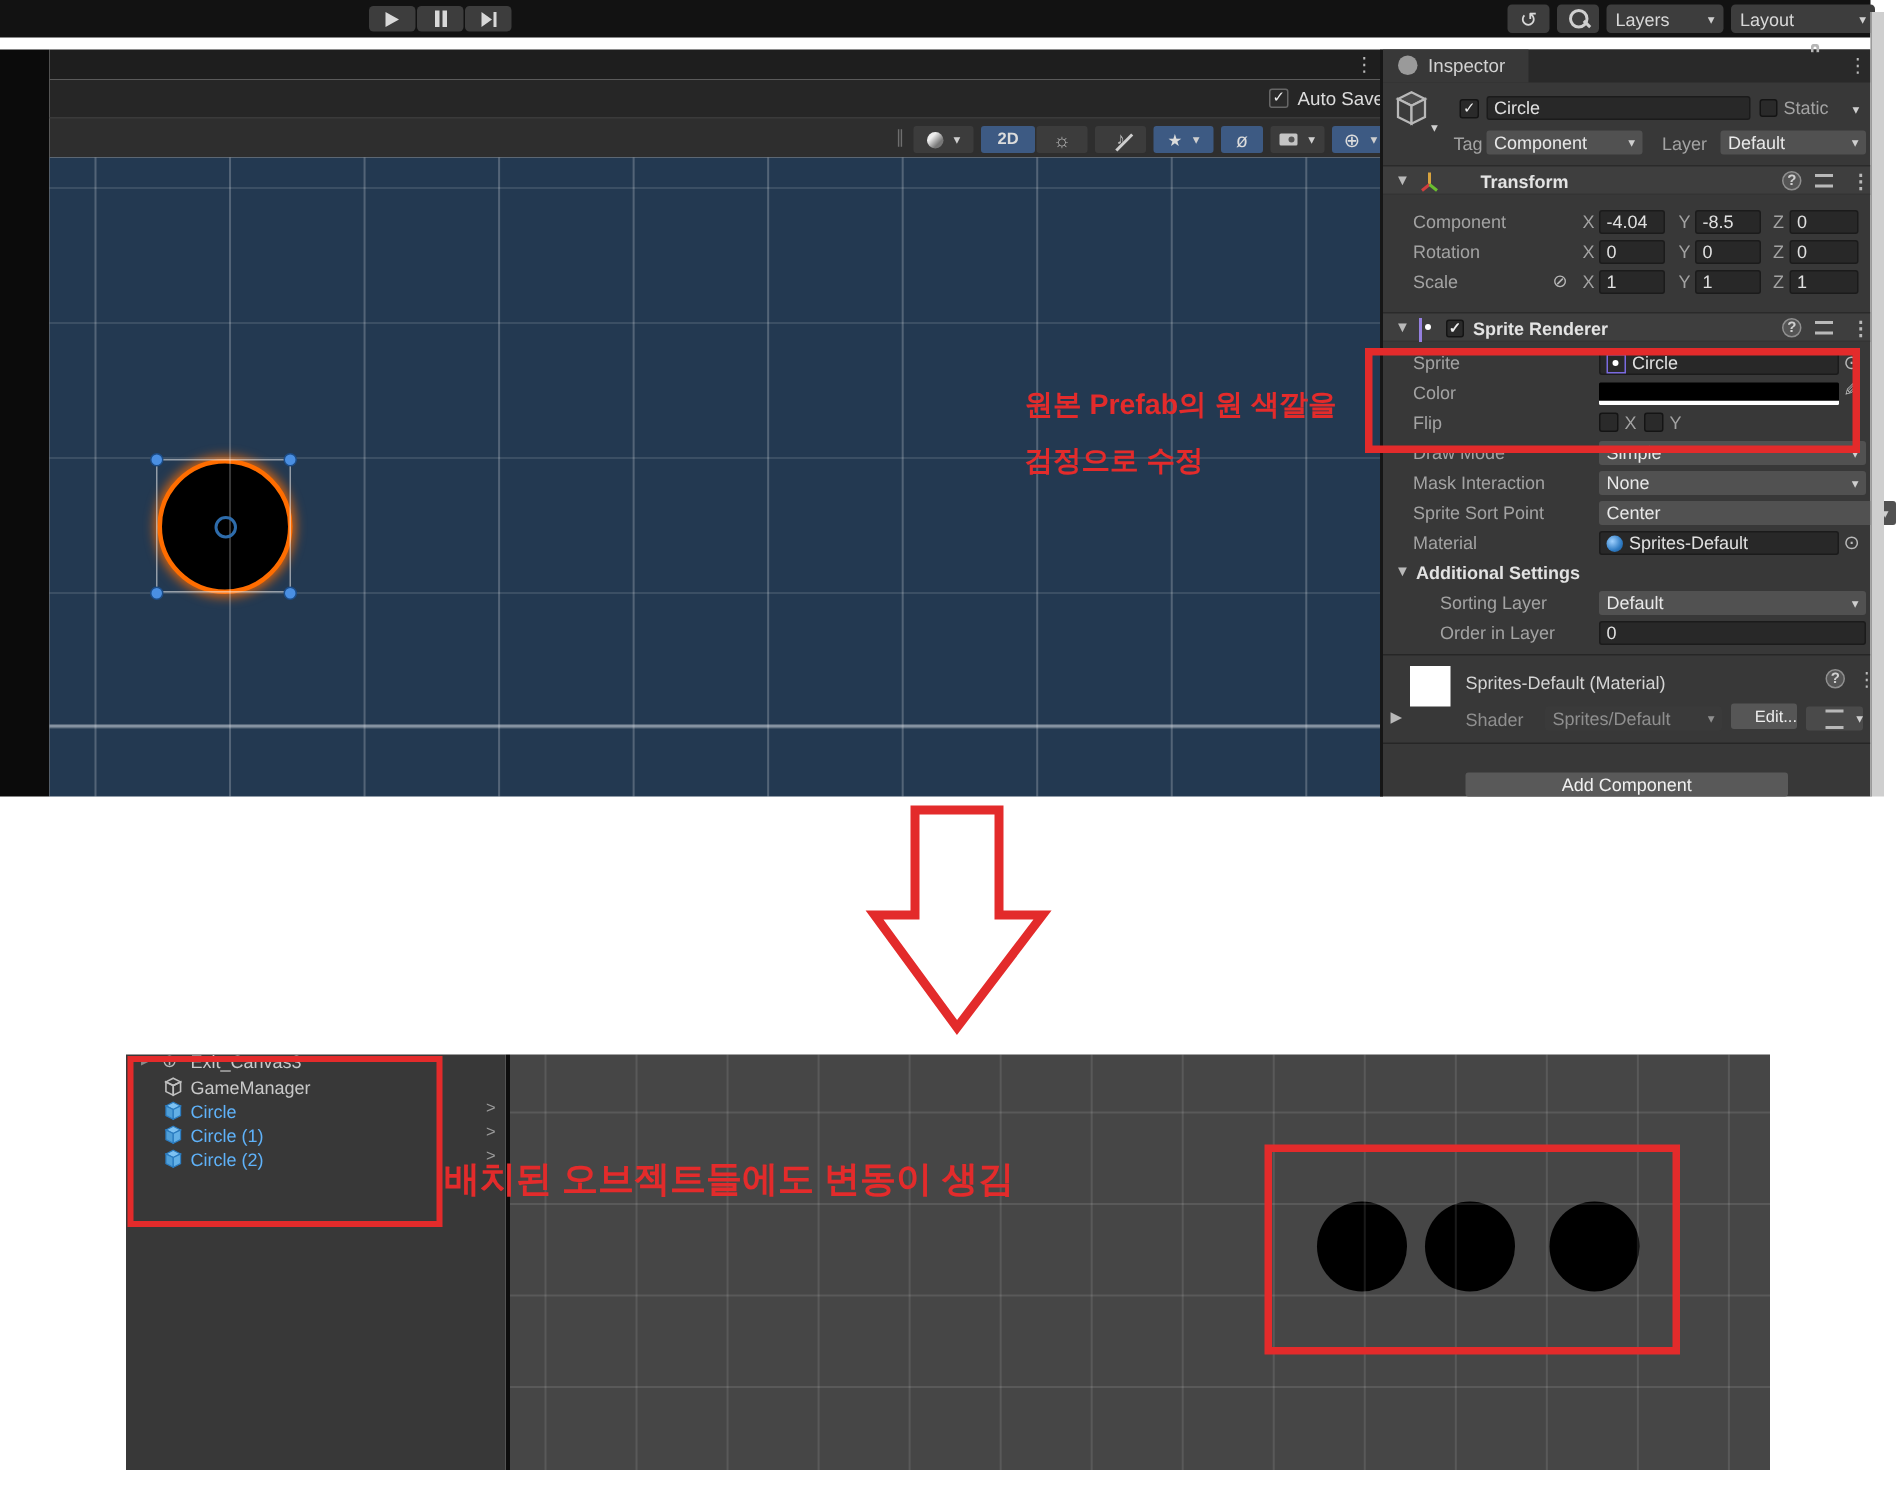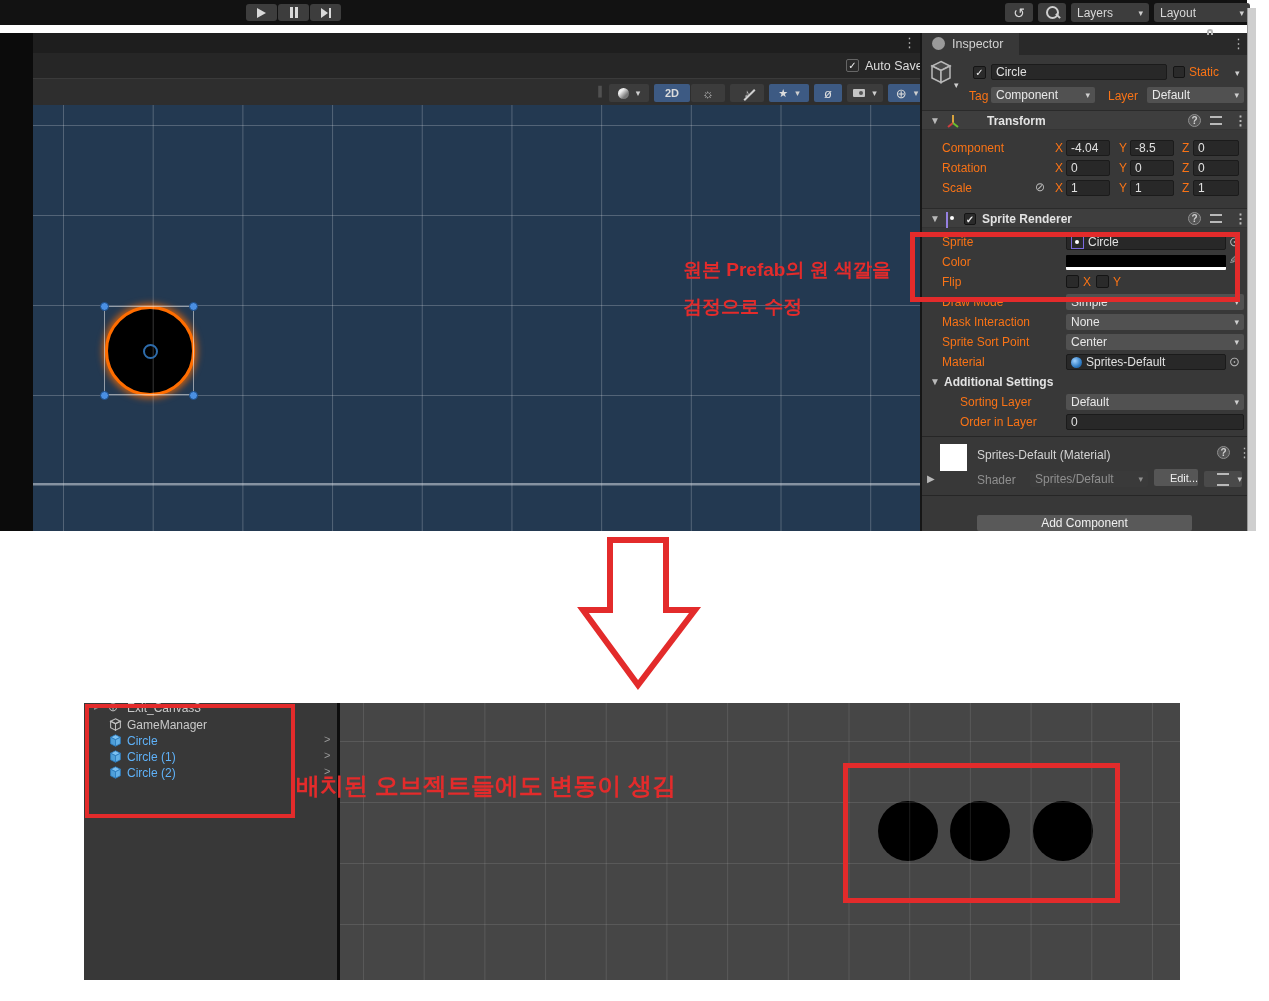--- a/index.html
+++ b/index.html
@@ -1,19 +1,19 @@
 <!DOCTYPE html>
 <html style="--annotation-red: #e32b2b; --scene-blue: #233951; --prefab-blue: #5fb2f9; --selection-orange: #ff6d00;"><head>
 <meta charset="utf-8">
 <style>
   html,body{margin:0;padding:0}
   body{width:1269px;height:1001px;background:#ffffff;position:relative;overflow:hidden;
        font-family:"Liberation Sans",sans-serif;font-size:12px}
   .a{position:absolute;box-sizing:border-box}
-  .lbl{color:#f97316;font-size:12px;line-height:16px;white-space:nowrap}
+  .lbl{color:#a3a3a3;font-size:12px;line-height:16px;white-space:nowrap}
   .dim{color:#8f8f8f}
   .fld{background:#282828;border:1px solid #1b1b1b;border-radius:2px;height:16px;
        display:flex;align-items:center;gap:4px;padding:0 4px;color:#e0e0e0;font-size:12px}
   .drop{background:#515151;border-radius:2px;height:16px;display:flex;align-items:center;
         justify-content:space-between;padding:0 5px;color:#e8e8e8;font-size:12px}
   .drop.dis{background:#3a3a3a;color:#8f8f8f}
   .ar{font-size:9px;color:#cfcfcf;margin-left:4px}
   .chk{background:#2a2a2a;border:1px solid #666;border-radius:2px;width:13px;height:13px;
        color:#efefef;font-size:10px;line-height:11px;text-align:center}
   .chk.dark{border-color:#141414}
@@ -269,21 +269,21 @@
       <span class="ar">▾</span>
     </div>
 
   <span class="a lbl" style="left:20px;top:281px">Mask Interaction</span>
   <div class="a drop" style="left:144px;top:281px;width:178px">
       <span>None</span>
       <span class="ar">▾</span>
     </div>
 
   <span class="a lbl" style="left:20px;top:301px">Sprite Sort Point</span>
-  <div class="a drop" style="left:144px;top:301px;width:178px">
+  <div class="a drop" style="left:144px;top:301px;width:198px">
       <span>Center</span>
       <span class="ar">▾</span>
     </div>
 
   <span class="a lbl" style="left:20px;top:321px">Material</span>
   <div class="a fld" style="left:144px;top:321px;width:160px">
     <span class="matsphere"></span>
     <span>Sprites-Default</span>
   </div>
   <span class="a icn" style="left:307px;top:322px;font-size:13px">⊙</span>

